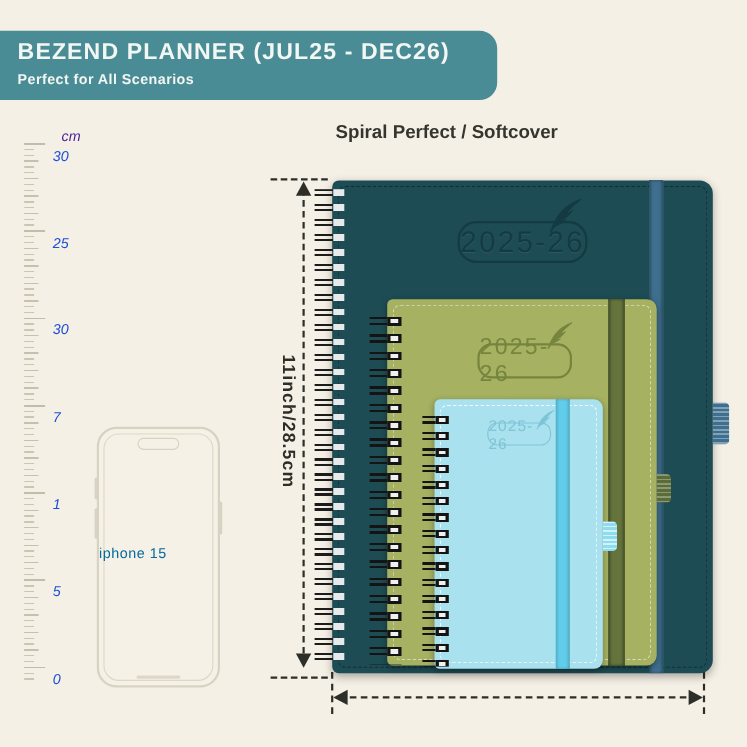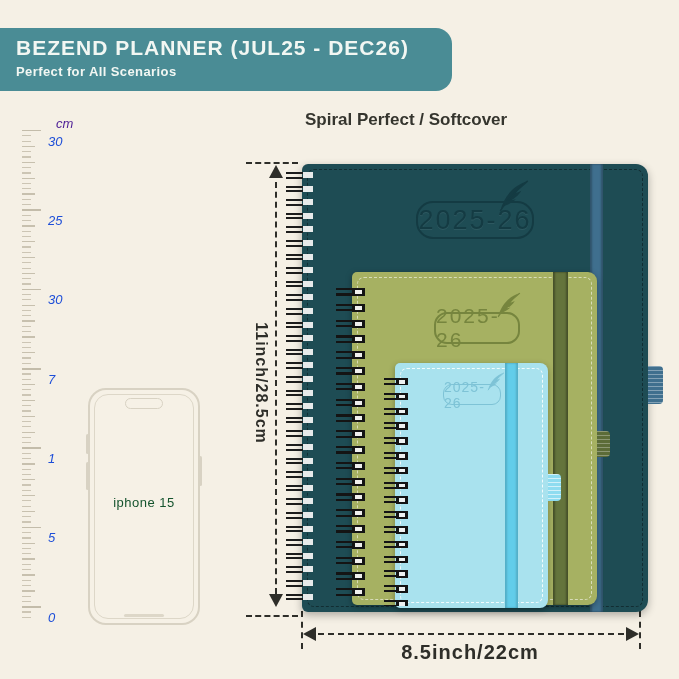--- a/index.html
+++ b/index.html
@@ -25,22 +25,22 @@
     background:repeating-linear-gradient(to bottom,#c3bcaa 0 1.5px,transparent 1.5px 79.35px);}
   .rlabel{position:absolute;left:48px;width:26px;font-size:13px;color:#1d4ed8;font-style:italic;}
 
   
   .phone{position:absolute;left:88px;top:388px;width:108px;height:233px;
     border:2px solid #d8d2c3;border-radius:18px;background:#f6f1e6;}
   .phone-inner{position:absolute;left:4px;top:4px;right:4px;bottom:4px;
     border:1px solid #ddd7c8;border-radius:14px;}
   .phone-island{position:absolute;left:50%;top:8px;transform:translateX(-50%);
     width:36px;height:9px;border:1.5px solid #d8d2c3;border-radius:6px;}
-  .phone-label{position:absolute;width:100%;top:105px;text-align:center;
-    font-size:13px;color:#14532d;letter-spacing:.5px;}
+  .phone-label{position:absolute;width:100%;top:105px;text-align:left;
+    font-size:13px;color:#0369a1;letter-spacing:.5px;}
   .phone-btn{position:absolute;background:#d8d2c3;width:3px;border-radius:2px;}
   .phone-bar{position:absolute;left:50%;bottom:6px;transform:translateX(-50%);
     width:40px;height:3px;background:#ddd7c8;border-radius:2px;}
 
   
   .dim{position:absolute;color:#2e2e29;}
   .vline{left:275px;top:172px;width:0;height:432px;border-left:2px dashed #2e2e29;}
   .cap-top{left:246px;top:162px;width:52px;border-top:2px dashed #2e2e29;}
   .cap-bottom{left:246px;top:615px;width:52px;border-top:2px dashed #2e2e29;}
   .arrow{width:0;height:0;position:absolute;}
@@ -157,21 +157,20 @@
   <div class="dim cap-bottom"></div>
   <div class="arrow arrow-up"></div>
   <div class="arrow arrow-down"></div>
   <div class="dim vdim-text">11inch/28.5cm</div>
 
   <div class="dim hline"></div>
   <div class="dim cap-left"></div>
   <div class="dim cap-right"></div>
   <div class="arrow arrow-left"></div>
   <div class="arrow arrow-right"></div>
-  <div class="dim hdim-text">8.5inch/22cm</div>
 
   <div class="planner planner-large">
     <div class="stitch"></div>
     <div class="band band-large"></div>
     <svg class="feather feather-large" viewBox="0 0 32 24">
       <path fill="currentColor" d="M2 22 C8 10, 18 3, 30 2 C22 6, 20 8, 18 10 L23 9 C19 13, 16 14, 13 15 L17 15 C12 18, 8 18, 5 19 Z"></path>
       <path stroke="currentColor" stroke-width="1.2" fill="none" d="M2 22 C10 14, 20 7, 30 2"></path>
     </svg>
     <div class="badge badge-large">2025-26</div>
   </div>

